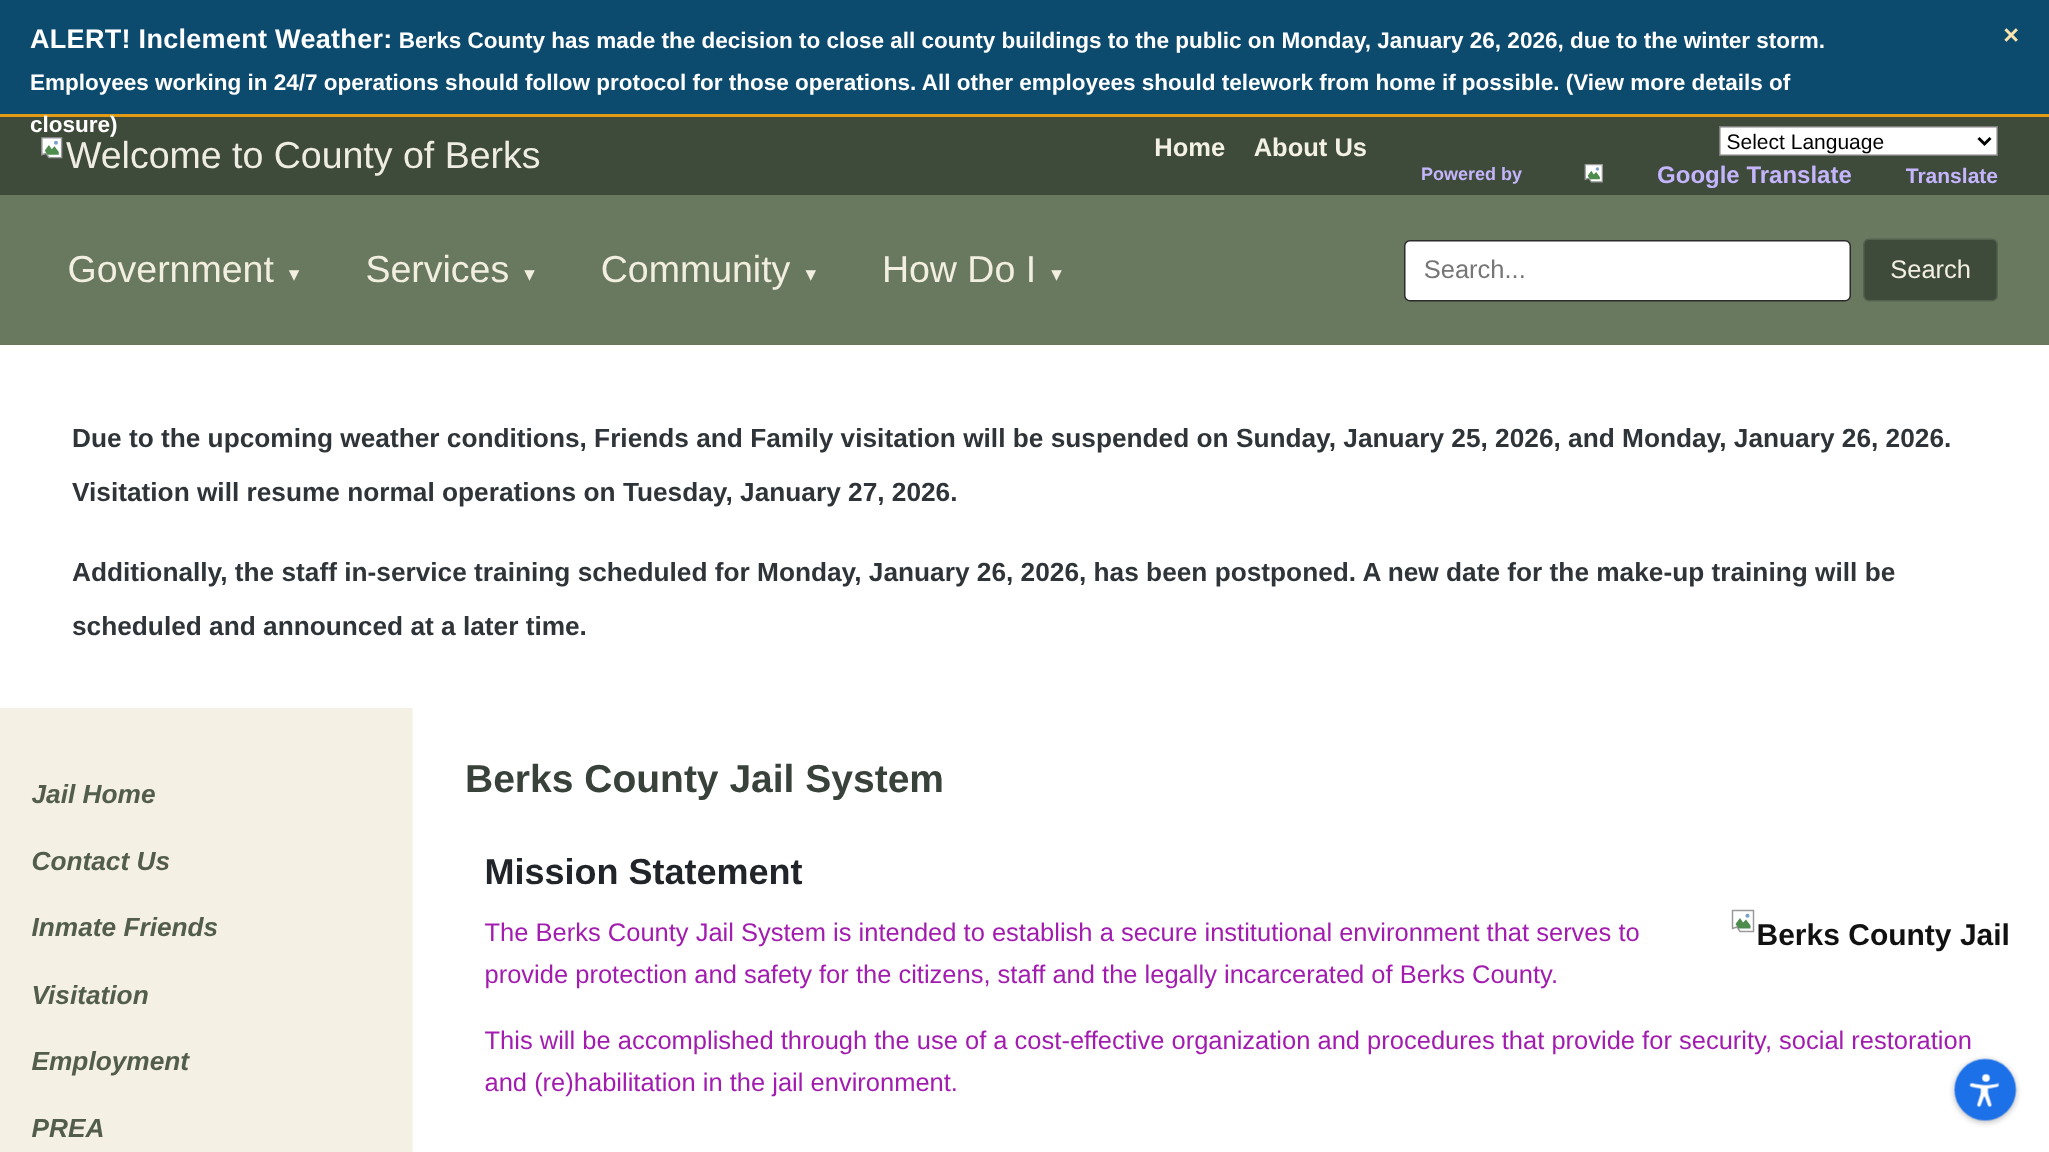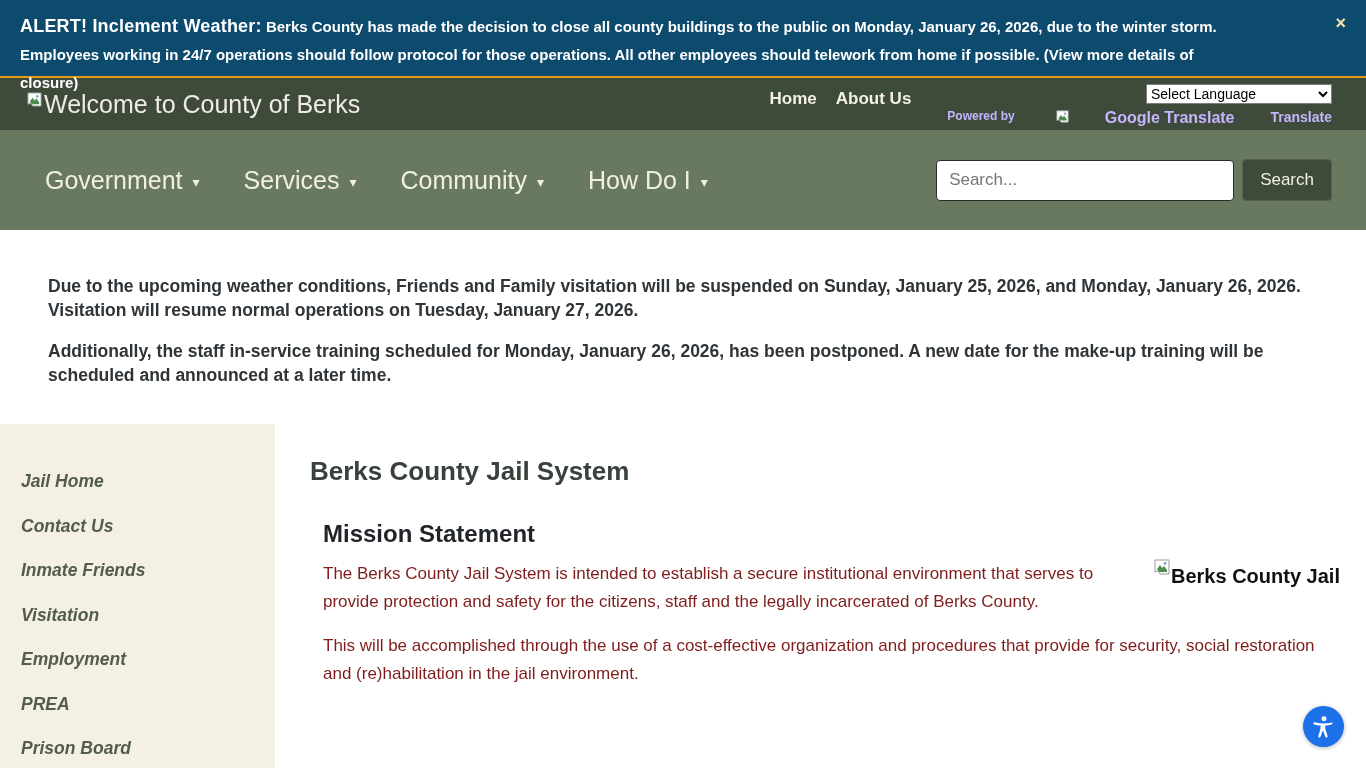--- a/index.html
+++ b/index.html
@@ -64,21 +64,21 @@
   .search-button {
     height: 42px; padding: 0 17px; background: #3F4B3A; color: #F2EFE1;
     border: 1px solid #55624F; border-radius: 4px; font-size: 17px;
     font-family: "Liberation Sans", sans-serif; cursor: pointer;
   }
 
   
   .notice-section { background: #ffffff; padding: 44px 50px 20px 48px; }
   .notice-section p {
     font-size: 17.5px; font-weight: 700; color: #2E3438;
-    line-height: 24px; margin-bottom: 17px; max-width: 1272px;
+    line-height: 36px; margin-bottom: 17px; max-width: 1272px;
   }
 
   
   .content-row { display: flex; min-height: 351px; align-items: stretch; }
   .sidebar {
     width: 275px; flex: 0 0 275px; background: #F4F0E3;
     padding: 47px 10px 30px 21px;
   }
   .sidebar a {
     display: block; color: #535D4C; font-size: 17.5px; font-weight: 700;
@@ -86,21 +86,21 @@
   }
   .main-content { flex: 1; padding: 24px 20px 0 35px; }
   .page-title { color: #38423A; font-size: 26px; font-weight: 700; margin: 8px 0 14px 0; }
   .article { margin-left: 13px; }
   .float-img {
     float: right; width: 192px; margin: 36px 0 10px 20px;
     font-size: 20px; font-weight: 700; color: #111; line-height: 40px;
   }
   .float-img .broken-img-icon { margin: -8px 1px 0 0; }
   .section-heading { color: #212529; font-size: 24px; font-weight: 700; margin: 33px 0 12px 0; }
-  .article p { font-size: 17px; color: #7f1d1d; line-height: 27.5px; margin-bottom: 17px; }
+  .article p { font-size: 17px; color: #a21caf; line-height: 27.5px; margin-bottom: 17px; }
 
   
   .broken-img-icon { display: inline-block; vertical-align: top; }
 
   
   .a11y-button {
     position: fixed; right: 22px; bottom: 21px;
     width: 41px; height: 41px; border-radius: 50%;
     background: #1C70E8; border: none; cursor: pointer;
     display: flex; align-items: center; justify-content: center;

